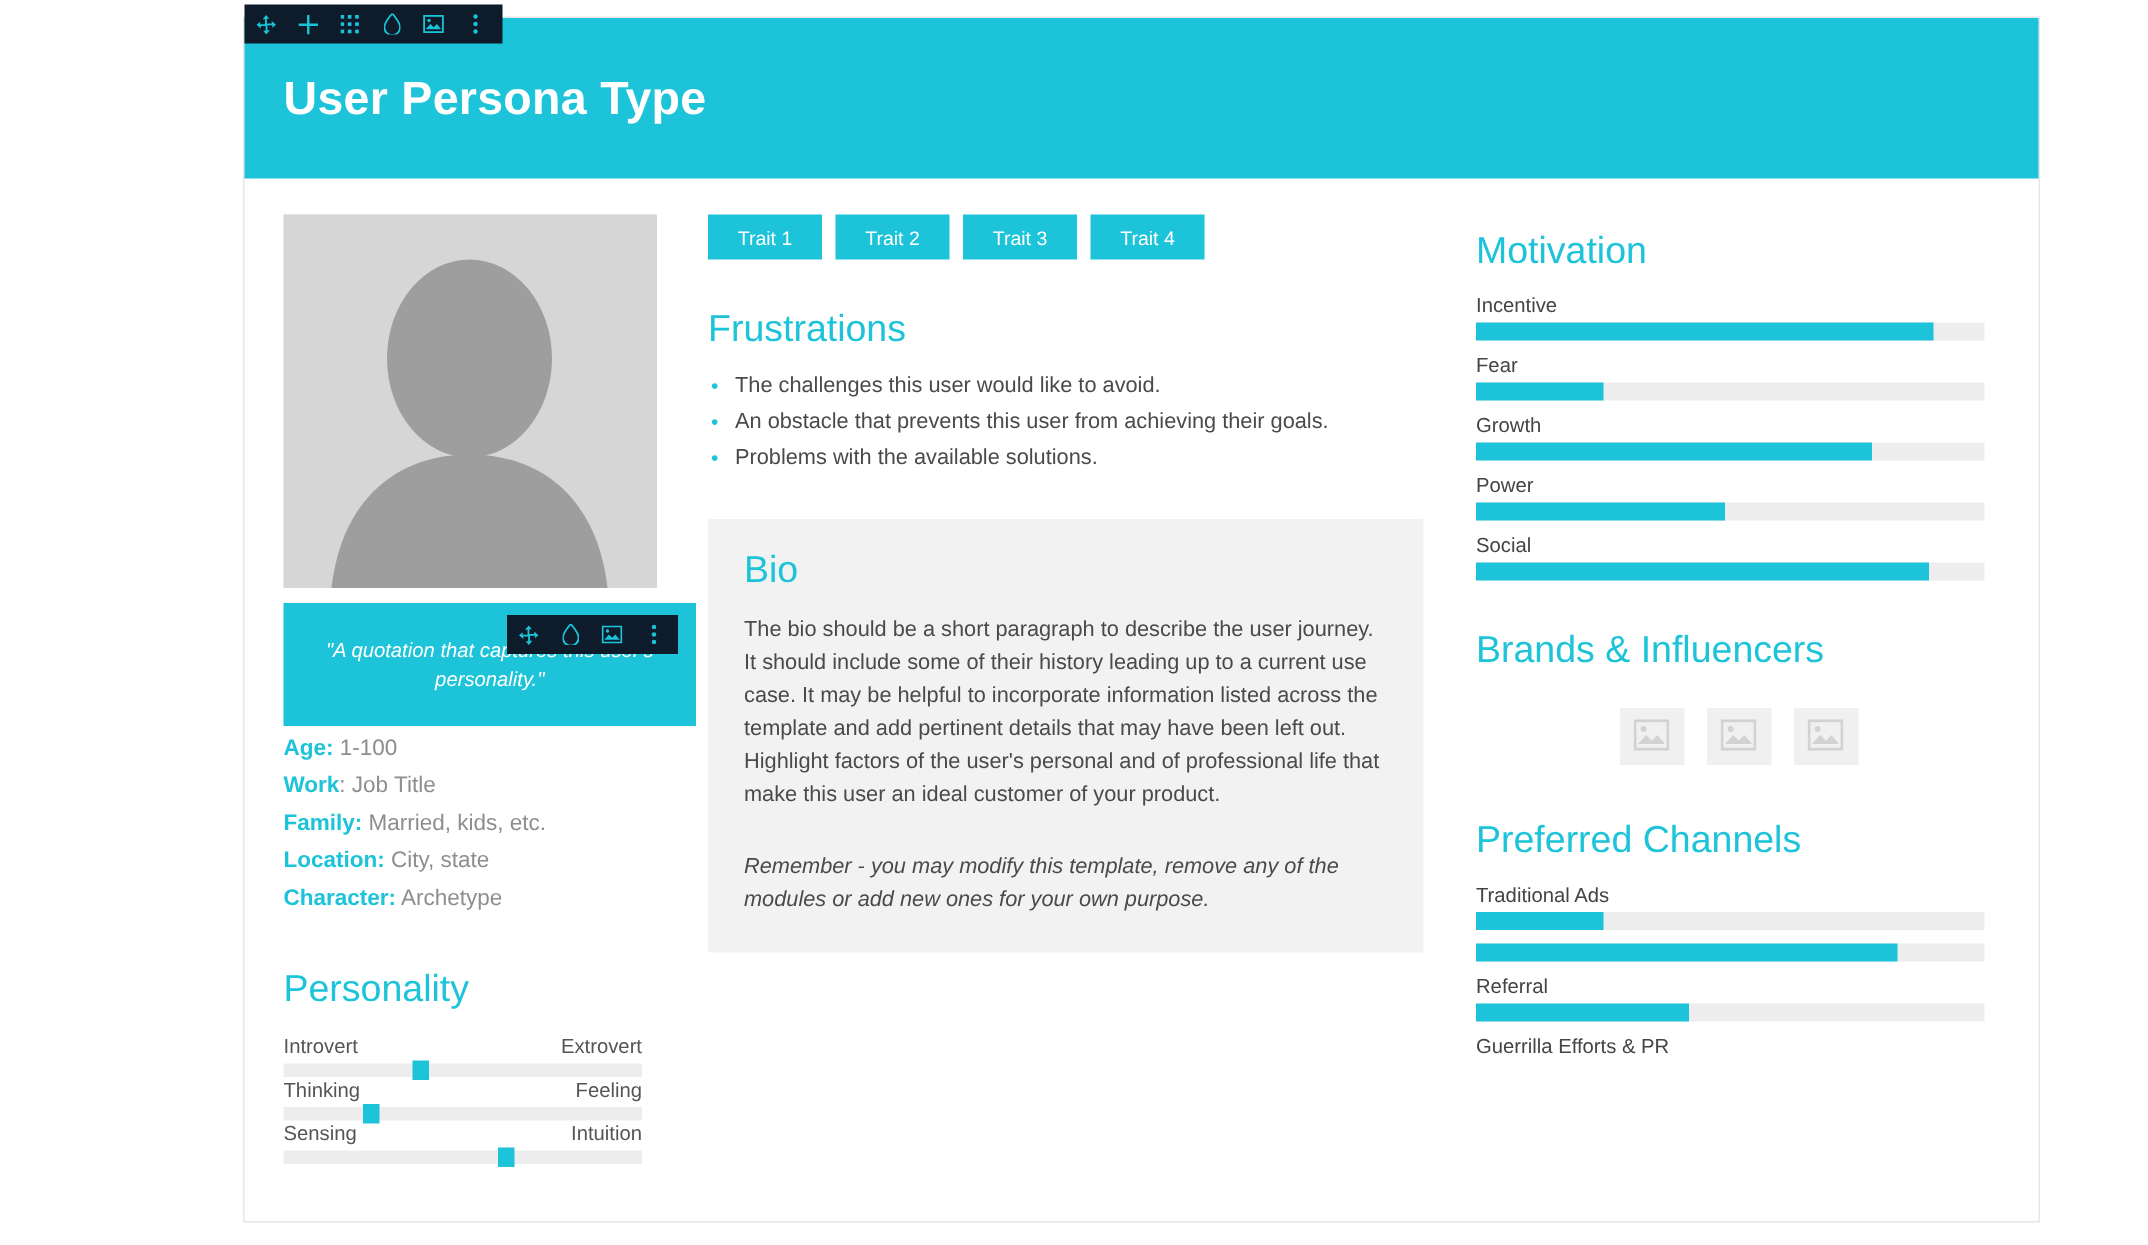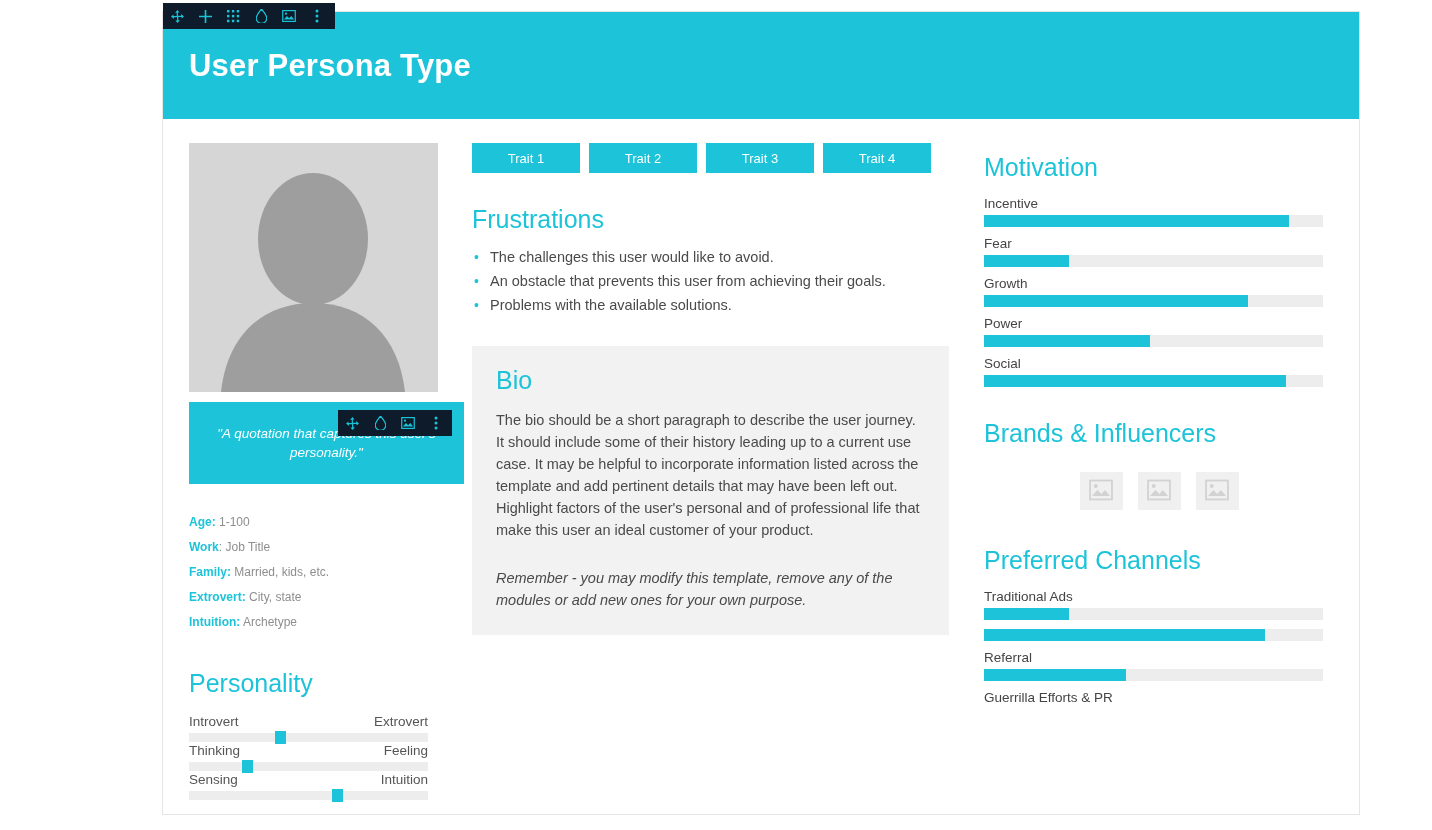--- a/index.html
+++ b/index.html
@@ -100,22 +100,22 @@
     background: #1cc3d9;
     color: #ffffff;
     font-style: italic;
     font-size: 13.5px;
     line-height: 19px;
     text-align: center;
     padding: 22px 14px;
     box-sizing: border-box;
   }
   .facts {
-    margin-top: 26px;
-    font-size: 12px;
+    margin-top: 2px;
+    font-size: 15px;
     line-height: 25px;
     color: #8e8e8e;
   }
   .facts b { color: #1cc3d9; font-weight: bold; }
 
   .sec-title {
     color: #1cc3d9;
     font-size: 25px;
     margin: 34px 0 16px 0;
     font-weight: normal;
@@ -149,21 +149,21 @@
     box-sizing: border-box;
   }
   .traits {
     display: flex;
     gap: 9px;
   }
   .trait {
     background: #1cc3d9;
     color: #ffffff;
     font-size: 13px;
-    width: 108px;
+    width: 76px;
     height: 30px;
     display: flex;
     align-items: center;
     justify-content: center;
   }
   .mid-sec-title {
     color: #1cc3d9;
     font-size: 25px;
     font-weight: normal;
     margin: 32px 0 12px 0;
@@ -355,22 +355,22 @@
               </svg>
           </span>
         </div>
 
         <div class="quote">"A quotation that captures this user's personality."</div>
 
         <div class="facts">
           <div><b>Age:</b><span> 1-100</span></div>
           <div><b>Work</b><span>: Job Title</span></div>
           <div><b>Family:</b><span> Married, kids, etc.</span></div>
-          <div><b>Extrovert:</b><span> City, state</span></div>
-          <div><b>Intuition:</b><span> Archetype</span></div>
+          <div><b>Location:</b><span> City, state</span></div>
+          <div><b>Character:</b><span> Archetype</span></div>
         </div>
 
         <h2 class="sec-title">Personality</h2>
 
         <div class="slider-row">
           <div class="slider-labels">
             <span>Introvert</span>
             <span>Extrovert</span>
           </div>
           <div class="slider-track">

